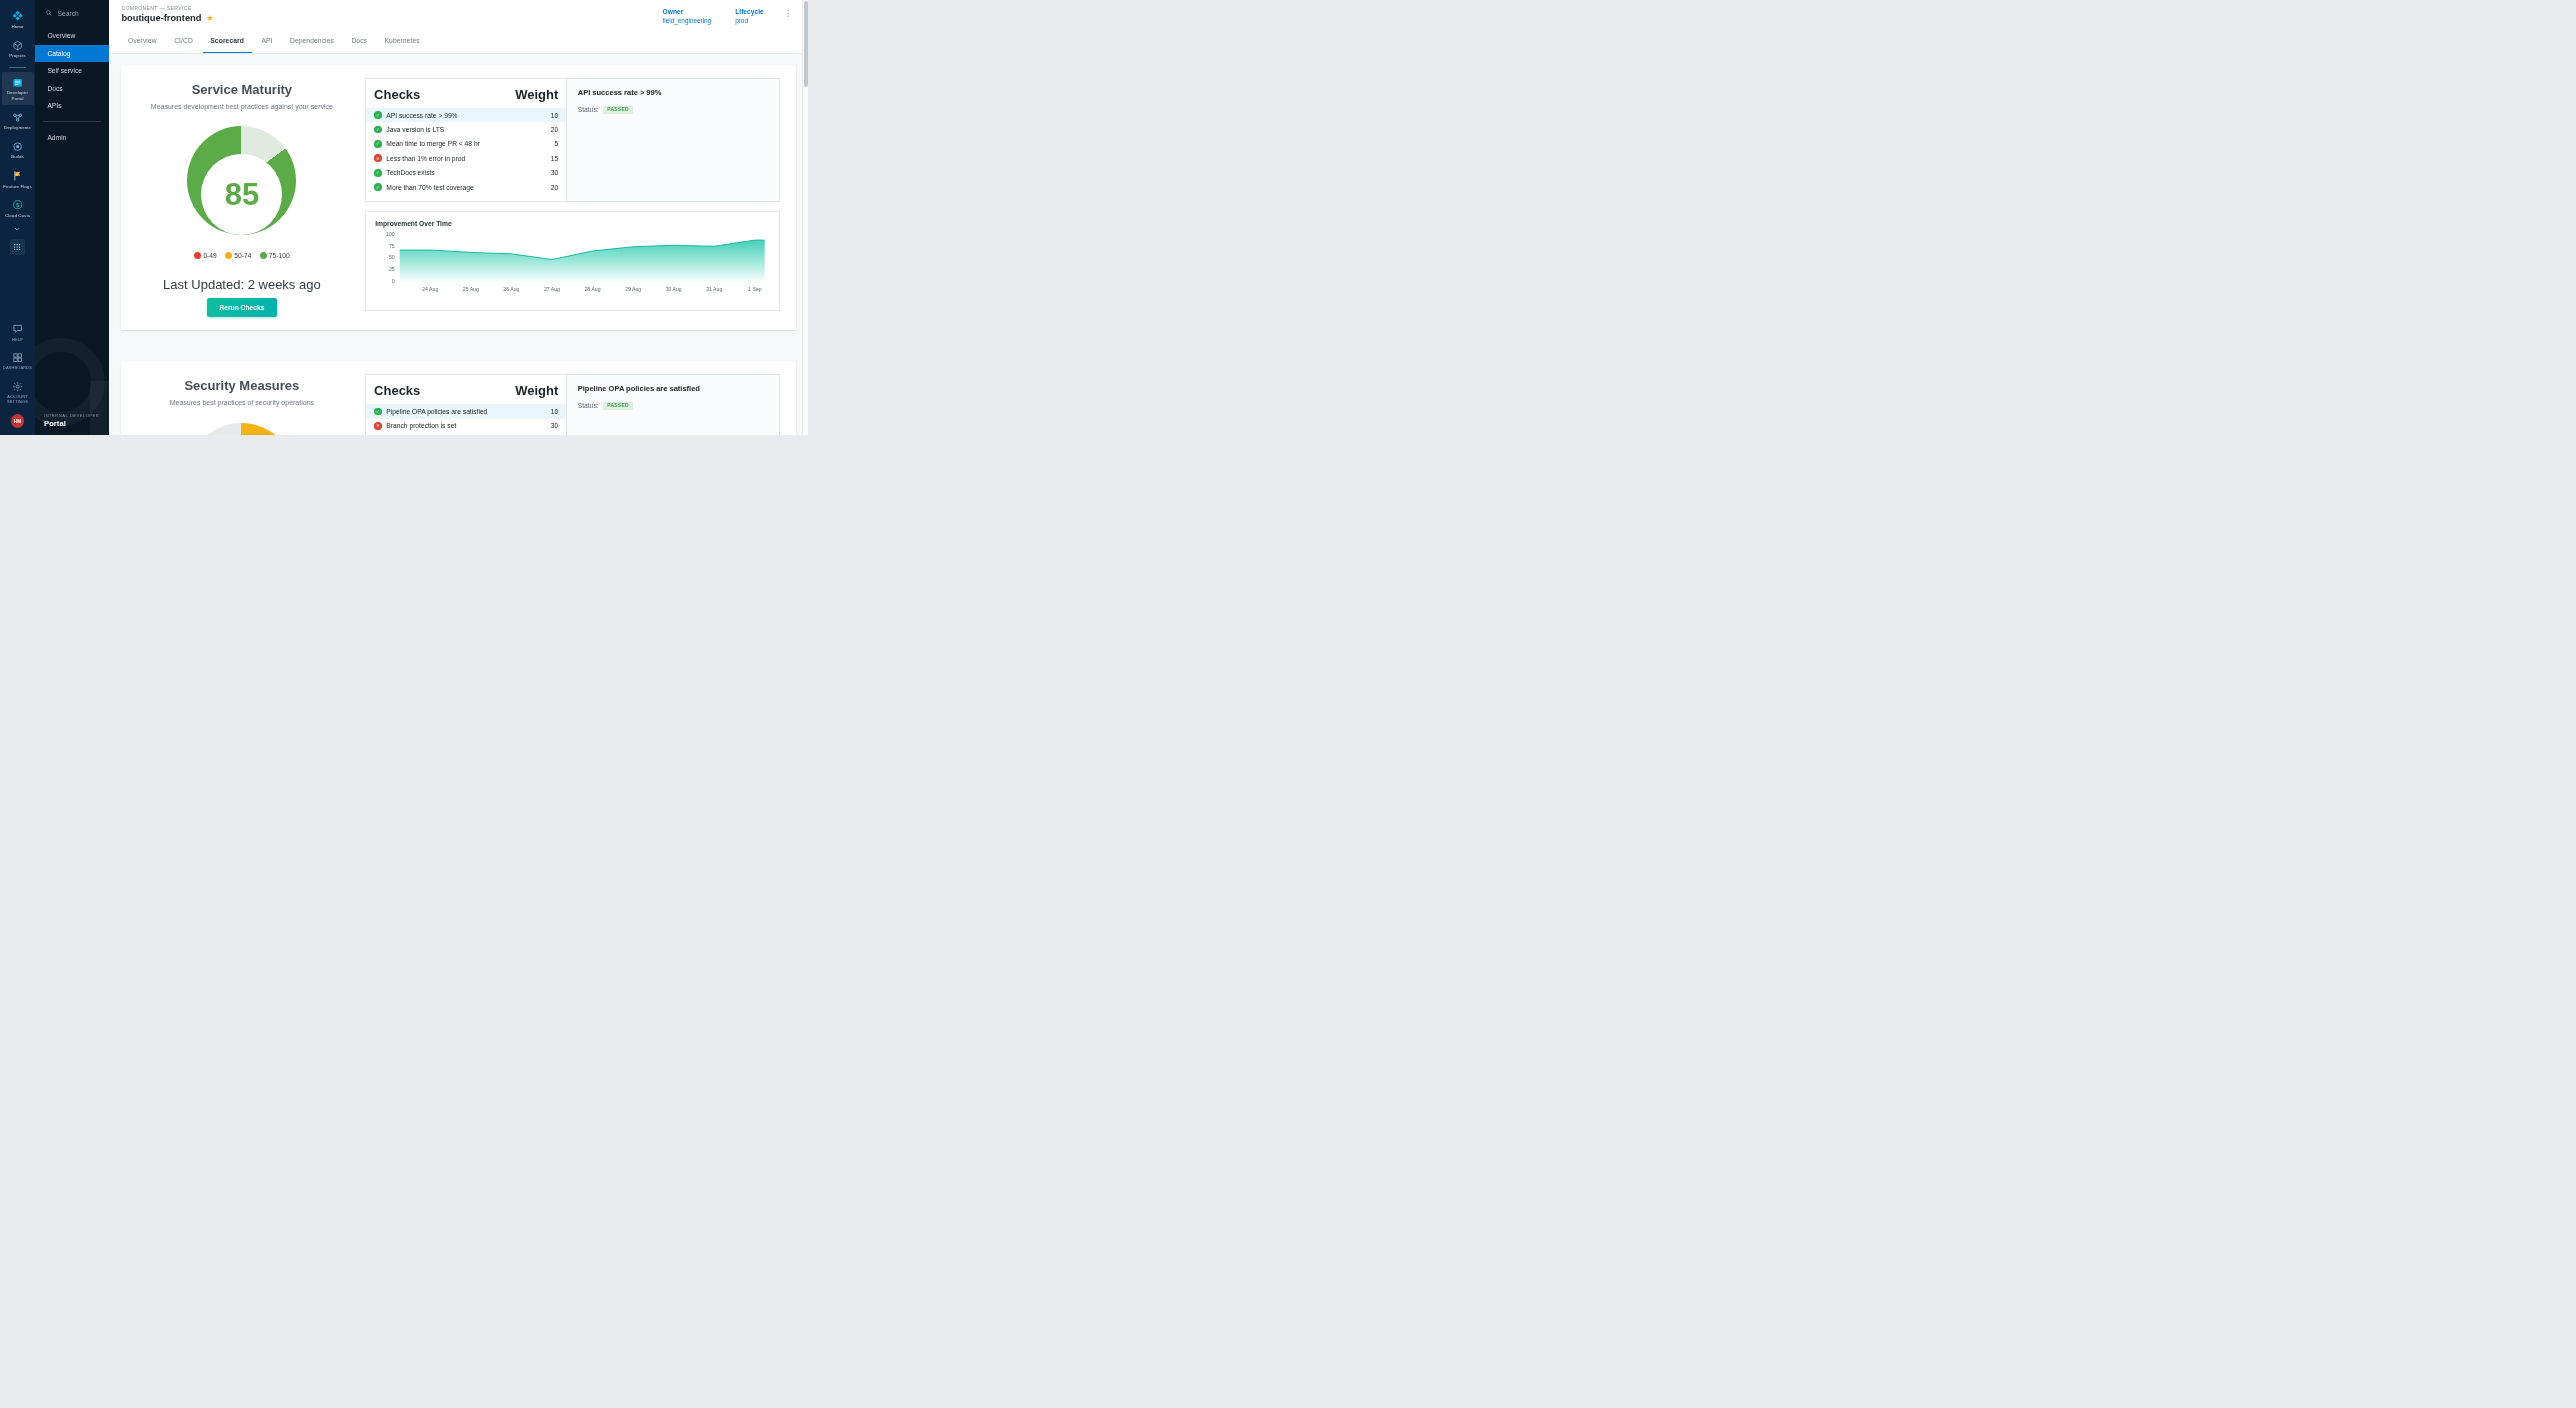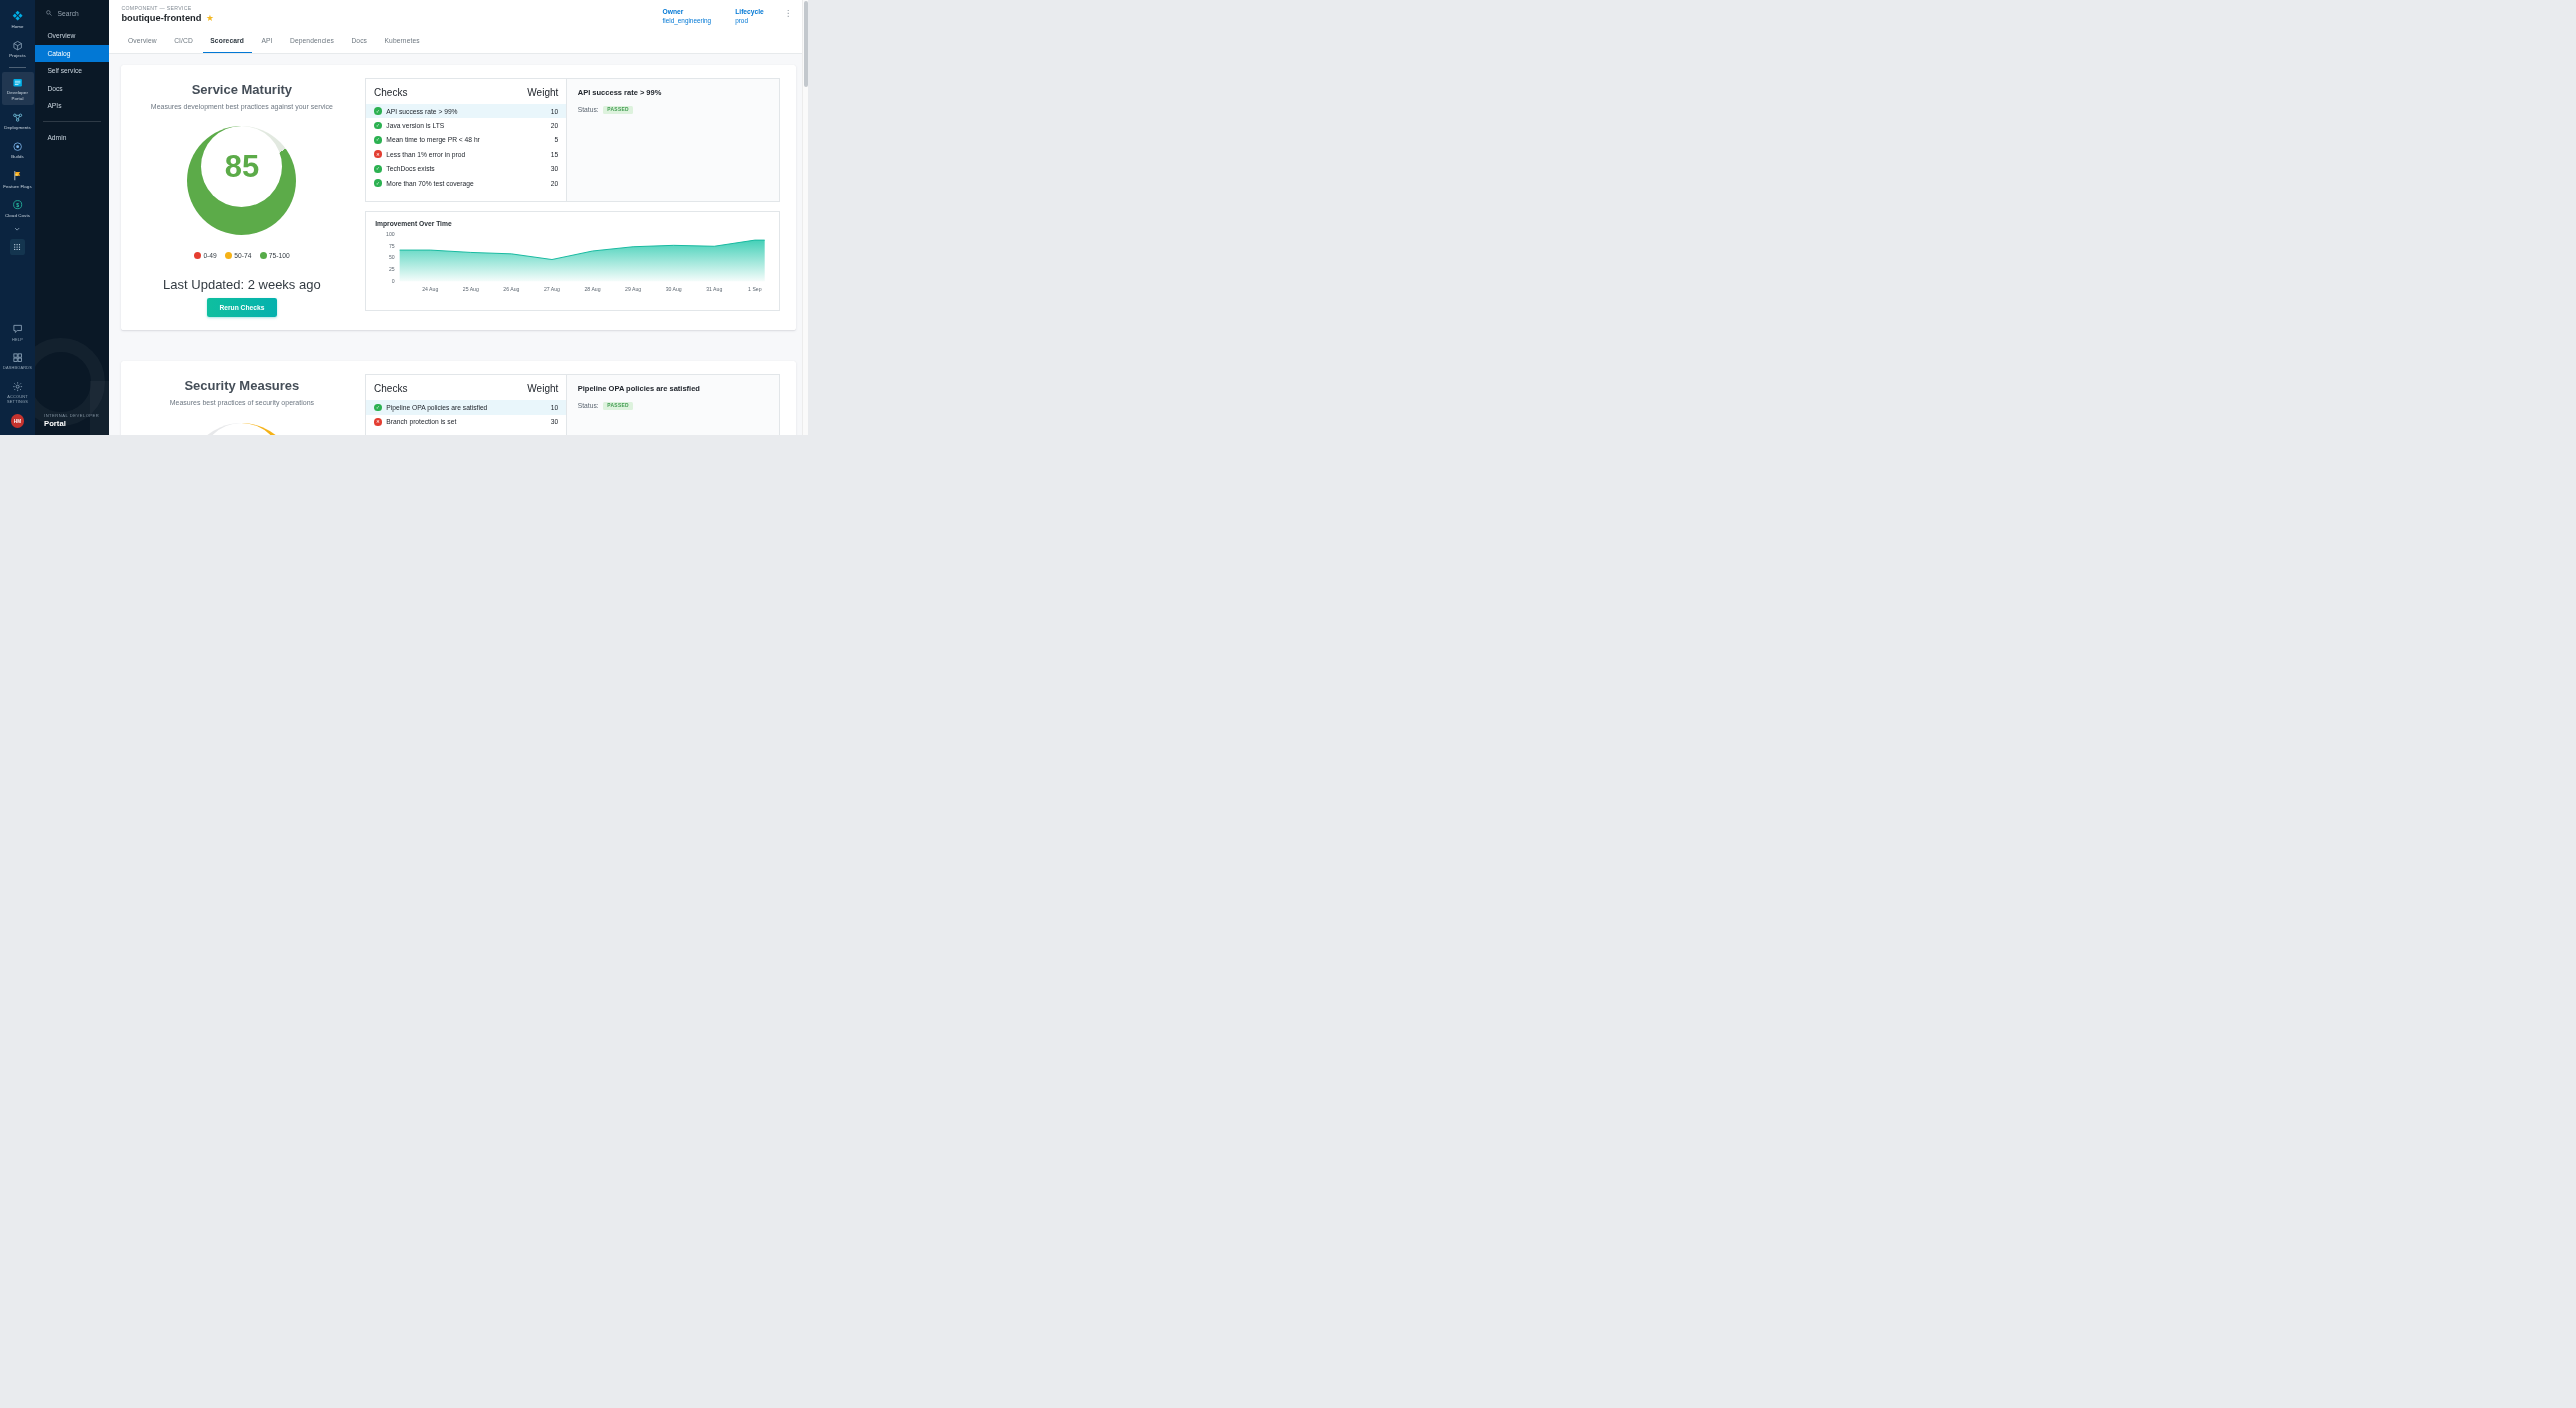--- a/index.html
+++ b/index.html
@@ -50,34 +50,34 @@
 
   .tabsbar{background:#fff;border-bottom:0.5px solid #e7eaec;padding:0 11.3px;display:flex;gap:2.1px;}
   .tab{padding:9.8px 7.7px 8.2px;font-size:6.7px;color:#6e7880;cursor:pointer;border-bottom:1px solid transparent;letter-spacing:0.1px;}
   .tab.active{color:#2e3840;font-weight:700;border-bottom-color:#0278d5;}
 
   .content{flex:1;overflow:hidden;padding:10.3px 12.4px 0;}
   .card{background:#fff;border-radius:2.6px;box-shadow:0 0.5px 1px rgba(40,41,61,.06),0 1px 2.6px rgba(96,97,112,.12);margin-bottom:31px;display:flex;padding:13.4px 15.5px;gap:18px;}
   .card-left{width:210px;flex-shrink:0;text-align:center;}
   .card-title{font-size:13px;font-weight:700;color:#454e58;margin-top:4.1px;}
   .card-sub{font-size:7px;color:#6e7883;margin-top:5.7px;}
-  .gauge{width:109px;height:109px;border-radius:50%;display:flex;align-items:flex-start;justify-content:center;margin:16.5px auto 0;}
+  .gauge{width:109px;height:109px;border-radius:50%;display:flex;align-items:flex-end;justify-content:center;margin:16.5px auto 0;}
   .gauge-inner{width:81px;height:81px;border-radius:50%;background:#fff;display:flex;align-items:center;justify-content:center;}
   .gauge-score{font-size:31px;font-weight:600;color:#5cab49;}
   .legend{display:flex;justify-content:center;gap:8.2px;margin-top:16.5px;}
   .legend-item{display:flex;align-items:center;gap:2.1px;font-size:6.7px;color:#333b42;}
   .legend-dot{width:7.2px;height:7.2px;border-radius:50%;flex-shrink:0;}
   .updated{font-size:13px;color:#333b42;margin-top:17.5px;}
   .rerun-btn{margin-top:6.7px;background:linear-gradient(95deg,#0fbf9f,#04b1ae);color:#fff;border:none;border-radius:2.1px;font-size:6.7px;font-weight:600;padding:5.7px 12.4px;cursor:pointer;box-shadow:0 1px 2.6px rgba(4,177,174,.35);font-family:inherit;}
 
   .card-right{flex:1;display:flex;flex-direction:column;gap:9.3px;min-width:0;}
   .panel-row{display:flex;border:0.5px solid #e2e6e9;min-height:124px;background:#fff;}
   .panel-row.short{min-height:103px;}
   .checks-panel{flex:1.05;display:flex;flex-direction:column;}
-  .checks-head{display:flex;justify-content:space-between;padding:7.7px 8.2px 6.2px;font-size:10px;font-weight:400;color:#22272e;}
+  .checks-head{display:flex;justify-content:space-between;padding:7.7px 8.2px 6.2px;font-size:13px;font-weight:700;color:#22272e;}
   .check-row{display:flex;align-items:center;gap:4.6px;padding:3.1px 8.2px;font-size:6.7px;color:#22272e;cursor:pointer;min-height:14.4px;}
   .check-row.selected{background:#e9f6fb;}
   .chk{width:7.7px;height:7.7px;border-radius:50%;color:#fff;font-size:4.6px;display:flex;align-items:center;justify-content:center;flex-shrink:0;font-weight:700;}
   .chk.passed{background:#2cb151;}
   .chk.failed{background:#e33e32;}
   .check-label{flex:1;text-align:left;}
   .check-weight{font-size:6.7px;color:#22272e;}
   .detail-panel{flex:1;background:#fafbfc;border-left:0.5px solid #e2e6e9;padding:8.8px 10.3px;text-align:left;}
   .detail-title{font-size:7.5px;font-weight:700;color:#22272e;}
   .status-row{display:flex;align-items:center;gap:4.6px;margin-top:8.8px;}

